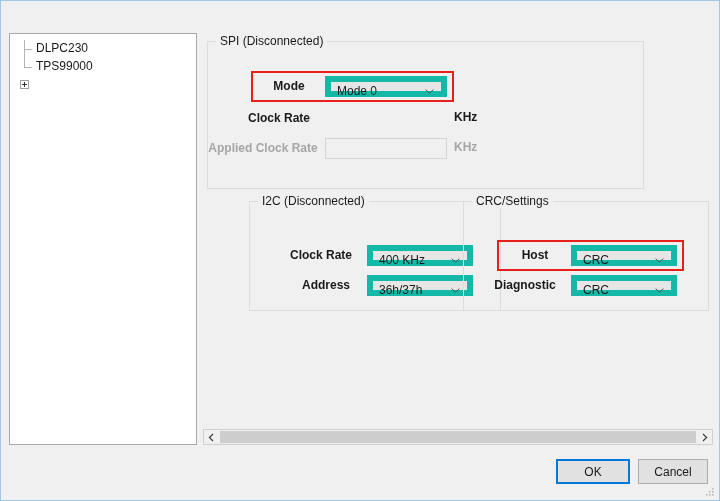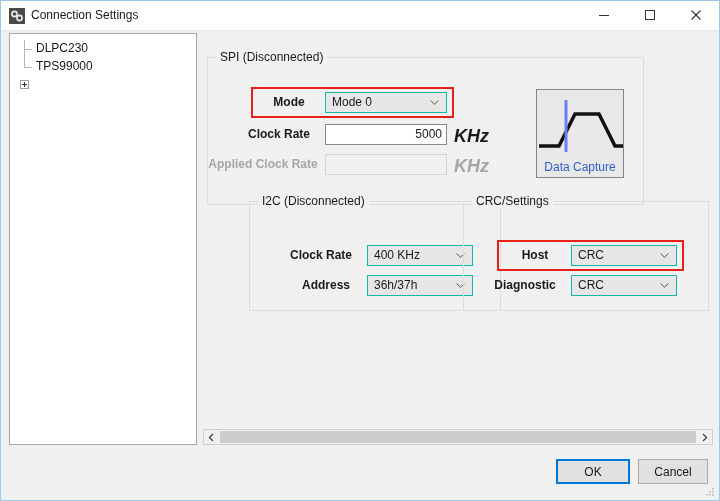--- a/index.html
+++ b/index.html
@@ -133,49 +133,48 @@
   .group-title {
     position: absolute;
     top: -8px; left: 8px;
     background: #f0f0f0;
     padding: 0 4px;
     font-size: 12px;
     color: #1a1a1a;
     white-space: nowrap;
   }
 
-  #grp-spi { left: 4px;   top: 24px;   width: 437px; height: 148px; }
+  #grp-spi { left: 4px;   top: 8px;   width: 437px; height: 148px; }
   #grp-i2c { left: 4px;   top: 168px; width: 252px; height: 110px; margin-left: 42px; }
   #grp-crc { left: 260px; top: 168px; width: 246px; height: 110px; }
 
   
   .field-label {
     position: absolute;
     font-size: 12px;
     font-weight: bold;
     color: #1a1a1a;
     text-align: center;
     white-space: nowrap;
   }
   .field-label.disabled { color: #a6a6a6; }
   .unit {
     position: absolute;
-    font-size: 18px;
+    font-size: 12px;
     font-weight: bold;
     color: #1a1a1a;
     white-space: nowrap;
-    font-style: italic;
   }
   .unit.disabled { color: #a6a6a6; }
 
   .combo {
     position: absolute;
     height: 21px;
     background: #e6e6e6;
-    border: 1px solid #14b8a6;
+    border: 6px solid #14b8a6;
     box-sizing: border-box;
   }
   .combo-text {
     position: absolute;
     left: 6px; top: 2px;
     font-size: 12px;
     color: #1a1a1a;
     white-space: nowrap;
   }
   .combo-arrow {
@@ -287,46 +286,20 @@
     position: absolute;
     right: 4px; bottom: 3px;
     width: 10px; height: 10px;
   }
 </style>
 </head>
 <body>
 
 <div id="window">
 
-  <div id="titlebar">
-    <svg id="title-icon" viewBox="0 0 16 16">
-      <rect x="0" y="0" width="16" height="16" fill="#4a4a4a"></rect>
-      <circle cx="5.5" cy="6" r="2.6" fill="none" stroke="#e9e9e9" stroke-width="1.6"></circle>
-      <circle cx="10.5" cy="10" r="2.6" fill="none" stroke="#e9e9e9" stroke-width="1.6"></circle>
-      <line x1="7" y1="7.6" x2="9" y2="8.6" stroke="#e9e9e9" stroke-width="1.6"></line>
-    </svg>
-    <div id="title-text">Connection Settings</div>
-
-    <div class="win-btn" id="btn-min">
-      <svg width="12" height="12" viewBox="0 0 12 12">
-        <line x1="1" y1="6.5" x2="11" y2="6.5" stroke="#333" stroke-width="1"></line>
-      </svg>
-    </div>
-    <div class="win-btn" id="btn-max">
-      <svg width="12" height="12" viewBox="0 0 12 12">
-        <rect x="1.5" y="1.5" width="9" height="9" fill="none" stroke="#333" stroke-width="1"></rect>
-      </svg>
-    </div>
-    <div class="win-btn" id="btn-close">
-      <svg width="12" height="12" viewBox="0 0 12 12">
-        <line x1="1.5" y1="1.5" x2="10.5" y2="10.5" stroke="#333" stroke-width="1.1"></line>
-        <line x1="10.5" y1="1.5" x2="1.5" y2="10.5" stroke="#333" stroke-width="1.1"></line>
-      </svg>
-    </div>
-  </div>
 
   <div id="tree-panel">
     <div style="position:absolute; left:0; top:6px; width:186px;">
       <div class="tree-vline" style="top:0px; height:28px;"></div>
 
       <div class="tree-row">
         <span class="tree-dash"></span>
         <span class="tree-label" style="left:26px;">DLPC230</span>
       </div>
 
@@ -350,38 +323,28 @@
         <div class="field-label" style="left:52px; top:37px; width:58px;">Mode</div>
         <div class="combo" style="left:117px; top:34px; width:122px;">
           <span class="combo-text">Mode 0</span>
           <svg class="combo-arrow" viewBox="0 0 9 5">
             <polyline points="0.6,0.6 4.5,4.2 8.4,0.6" fill="none" stroke="#555" stroke-width="1"></polyline>
           </svg>
         </div>
         <div class="redbox" style="left:43px; top:29px; width:203px; height:31px;"></div>
 
         <div class="field-label" style="left:32px; top:69px; width:78px;">Clock Rate</div>
-        <div class="textbox" style="left:117px; top:66px; width:122px;">
-          <span class="textbox-text">5000</span>
-        </div>
         <div class="unit" style="left:246px; top:68px;">KHz</div>
 
         <div class="field-label disabled" style="left:0px; top:99px; width:110px;">Applied Clock Rate</div>
         <div class="textbox disabled" style="left:117px; top:96px; width:122px;">
           <span class="textbox-text"></span>
         </div>
         <div class="unit disabled" style="left:246px; top:98px;">KHz</div>
 
-        <div id="data-capture">
-          <svg width="86" height="70" viewBox="0 0 86 70" style="position:absolute; left:0; top:0;">
-            <polyline points="2,56 22,56 38,24 62,24 78,56 86,56" fill="none" stroke="#111111" stroke-width="3.5" stroke-linejoin="miter" stroke-linecap="butt"></polyline>
-            <line x1="29" y1="10" x2="29" y2="62" stroke="#6f7ff0" stroke-width="3"></line>
-          </svg>
-          <div id="dc-label">Data Capture</div>
-        </div>
       </div>
 
       <div class="group" id="grp-i2c">
         <div class="group-title">I2C (Disconnected)</div>
 
         <div class="field-label" style="left:32px; top:46px; width:78px;">Clock Rate</div>
         <div class="combo" style="left:117px; top:43px; width:106px;">
           <span class="combo-text">400 KHz</span>
           <svg class="combo-arrow" viewBox="0 0 9 5">
             <polyline points="0.6,0.6 4.5,4.2 8.4,0.6" fill="none" stroke="#555" stroke-width="1"></polyline>

